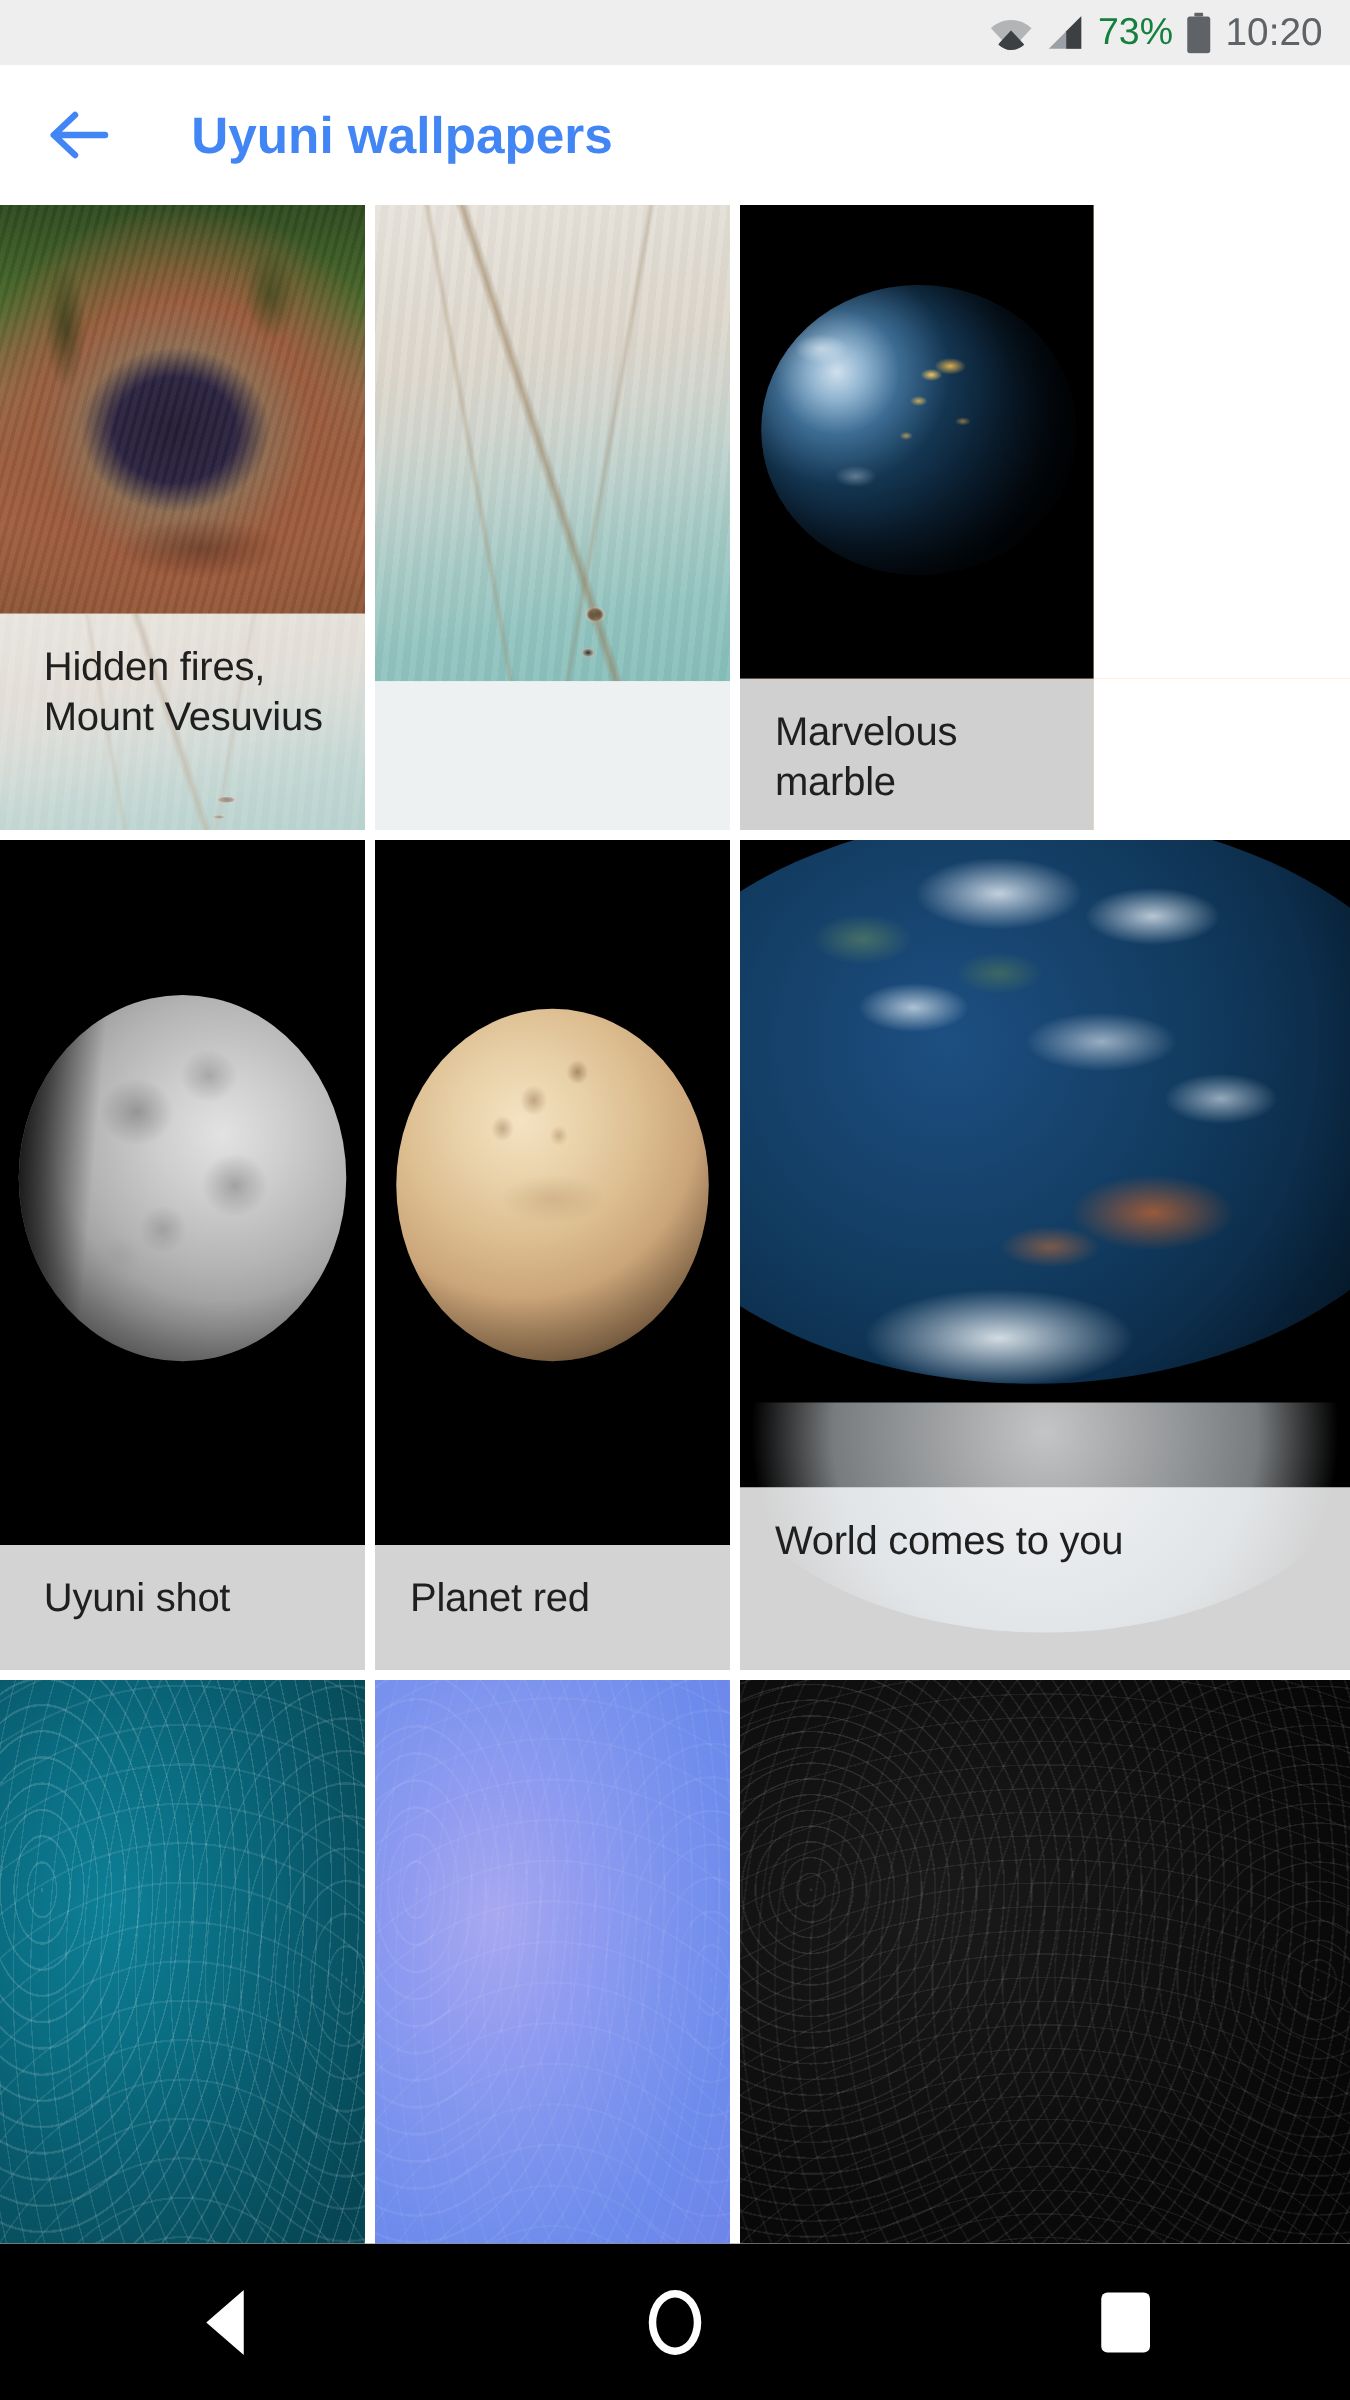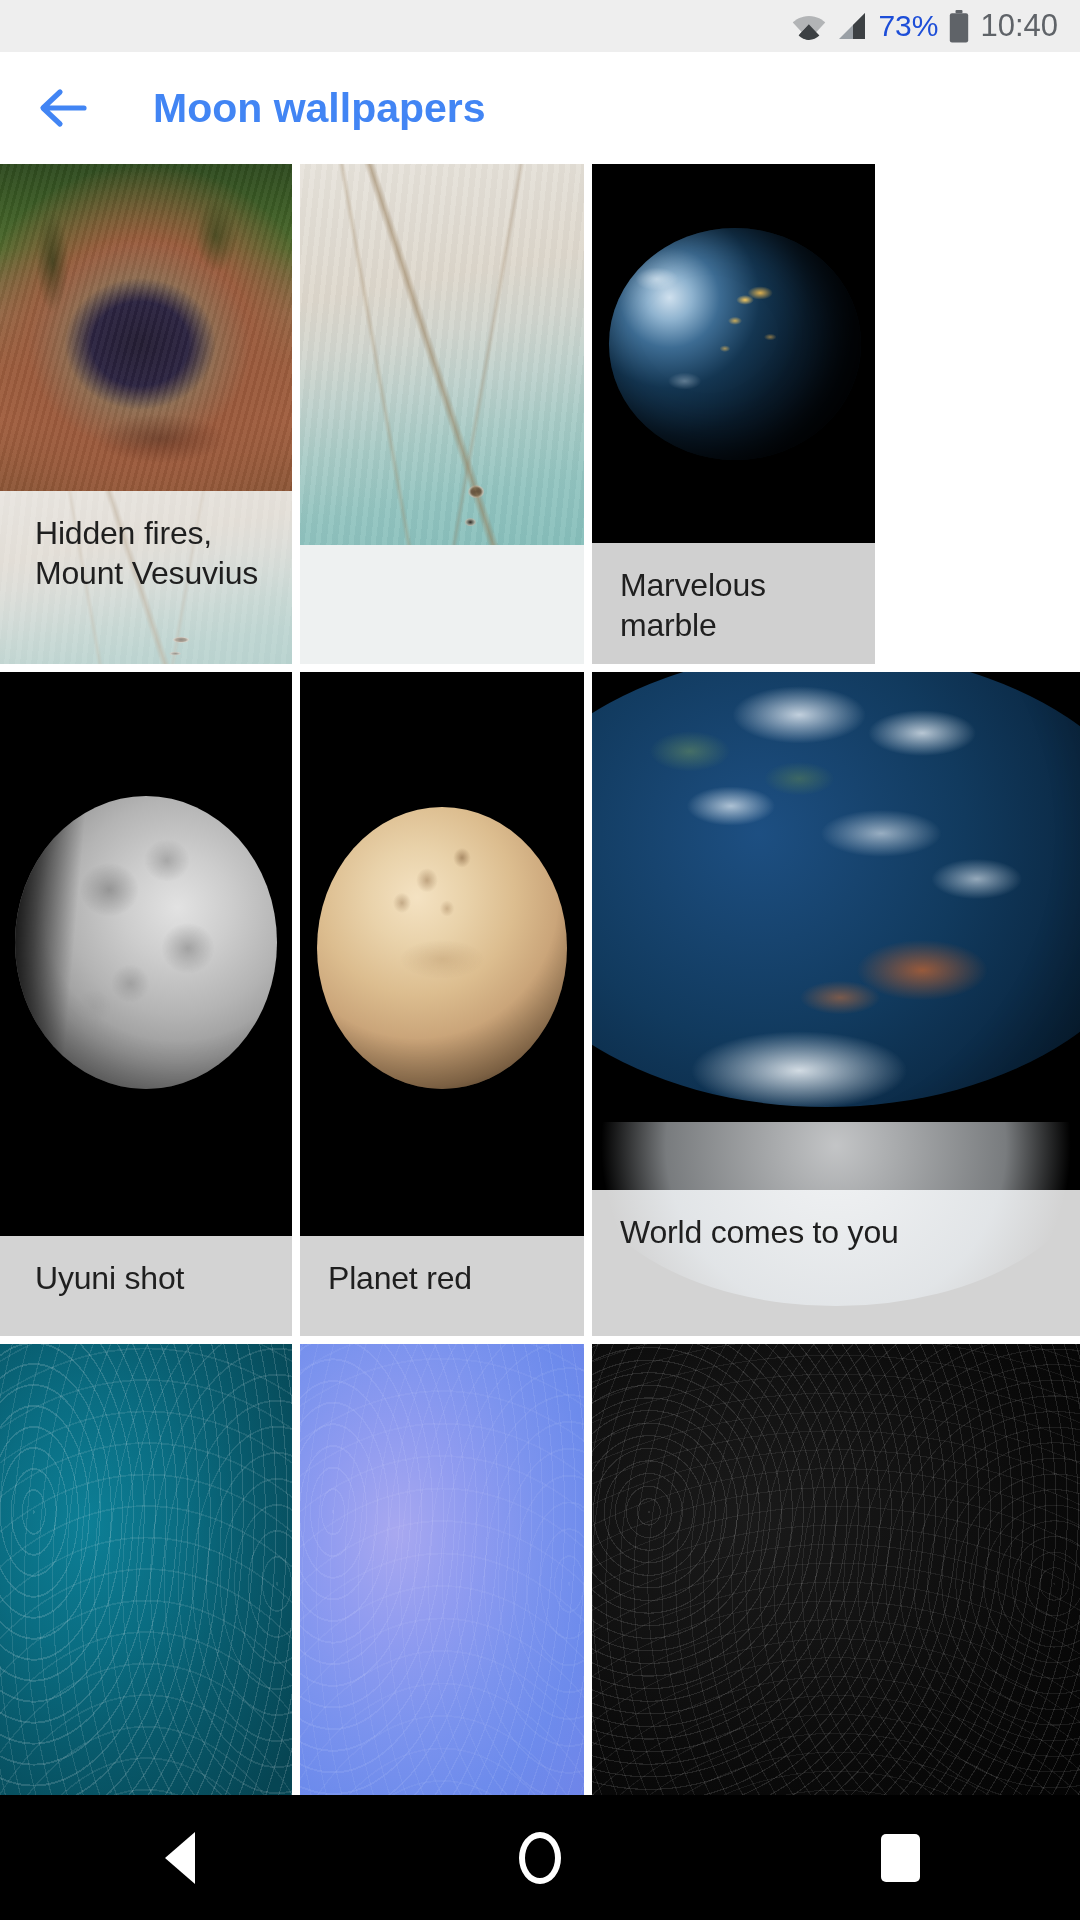--- a/index.html
+++ b/index.html
@@ -32,21 +32,21 @@
     display: flex;
     align-items: center;
     gap: 11px;
     height: 52px;
   }
   .icon-wifi { width: 34px; height: 30px; display: block; }
   .icon-signal { width: 30px; height: 30px; display: block; }
   .icon-battery { width: 20px; height: 33px; display: block; }
   .status-text {
     font-size: 30px;
-    color: #1d4ed8;
+    color: #15803d;
     font-weight: 400;
     letter-spacing: 0px;
     line-height: 52px;
     white-space: nowrap;
   }
   .status-text.clock { color: #5f6368; font-size: 31px; }
 
   
   .toolbar {
     position: absolute;
@@ -344,31 +344,31 @@
     </svg>
     <svg class="icon-signal" viewBox="0 0 30 30">
       <path d="M28 2 L28 28 L2 28 Z" fill="#9aa0a6"></path>
       <path d="M28 2 L28 28 L16 28 L16 14 Z" fill="#3c4043"></path>
     </svg>
     <span class="status-text">73%</span>
     <svg class="icon-battery" viewBox="0 0 20 33">
       <rect x="6.5" y="0" width="7" height="3.2" rx="1" fill="#5f6368"></rect>
       <rect x="0.8" y="3.2" width="18.4" height="29.3" rx="2.2" fill="#5f6368"></rect>
     </svg>
-    <span class="status-text clock">10:40</span>
+    <span class="status-text clock">10:20</span>
   </div>
 </div>
 
 <div class="toolbar">
   <div class="back-btn">
     <svg width="56" height="56" viewBox="0 0 56 56">
       <path d="M50 28 H10 M26 12 L9 28 L26 44" fill="none" stroke="#4285f4" stroke-width="5.2" stroke-linecap="round" stroke-linejoin="round"></path>
     </svg>
   </div>
-  <div class="toolbar-title">Moon wallpapers</div>
+  <div class="toolbar-title">Uyuni wallpapers</div>
 </div>
 
 <div class="grid">
 
   <div class="row" style="top:0px; height:500px;">
 
     <div class="tile" style="width:292px; height:500px; background:#e7e3e0;">
       <div class="tile-img art art-vesuvius" style="height:327px; top:0; bottom:auto;"></div>
       <div class="art art-salar label-scrim" style="top:327px; height:173px; opacity:.5;"></div>
       <div style="position:absolute;top:327px;left:0;width:100%;height:173px;background:rgba(238,235,231,.72);z-index:2;"></div>

